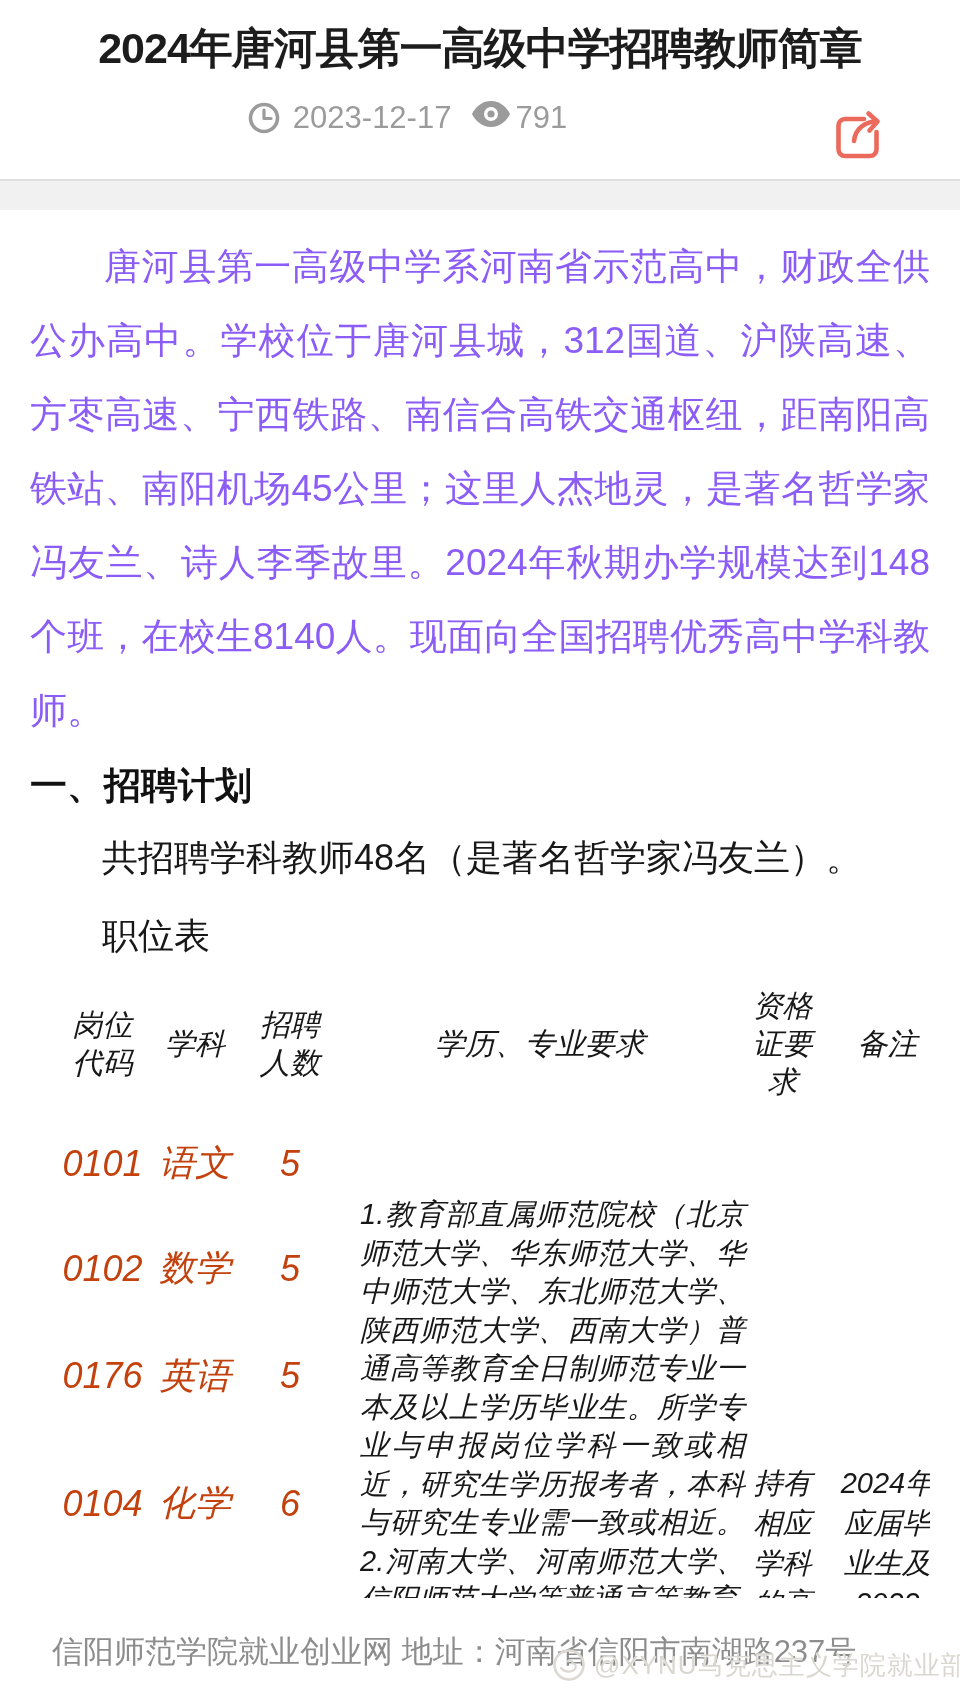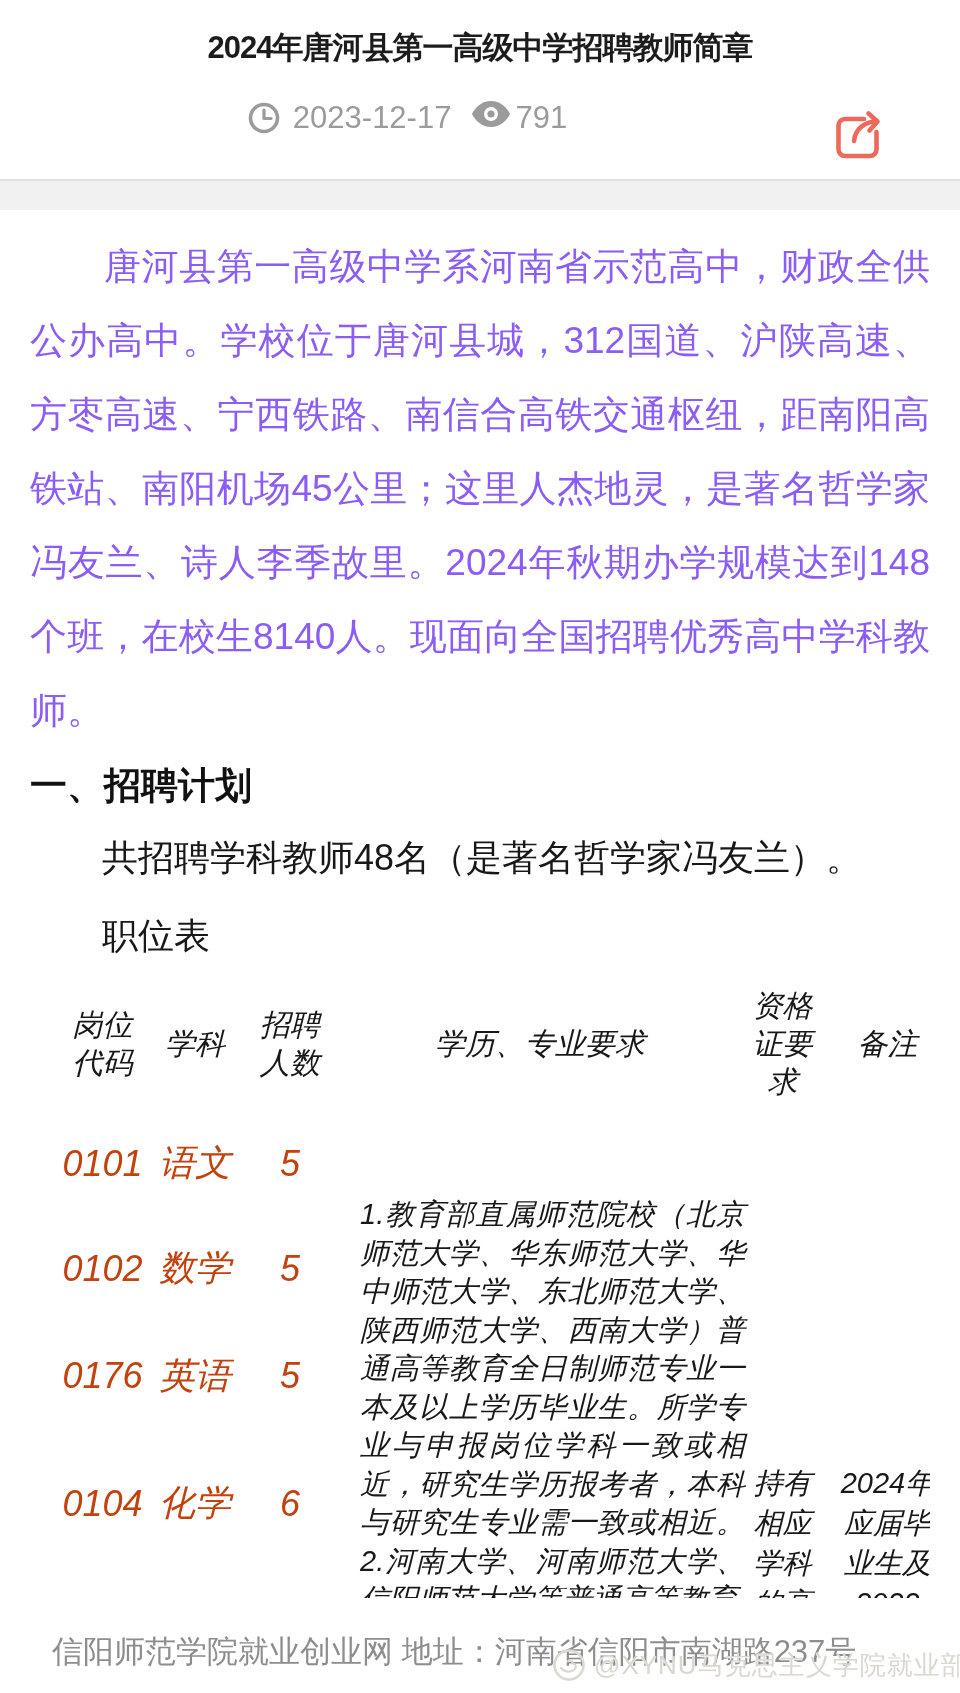--- a/index.html
+++ b/index.html
@@ -4,21 +4,21 @@
 <style>
   * { margin:0; padding:0; box-sizing:border-box; }
   html,body { width:960px; }
   body {
     height:1693px; background:#ffffff; position:relative; overflow:hidden;
     font-family:"Liberation Sans","DejaVu Sans",sans-serif; color:#1f1f1f;
   }
   
   .page-title {
     margin-top:26px; text-align:center;
-    font-size:31px; line-height:44px; font-weight:600; letter-spacing:-1px; color:#1c1c1c;
+    font-size:43px; line-height:44px; font-weight:600; letter-spacing:-1px; color:#1c1c1c;
   }
   .meta-row {
     margin-top:26px; height:44px;
     display:flex; align-items:center; justify-content:center; gap:12px;
     transform:translateX(-73px);
     color:#9b9b9b; font-size:31px;
   }
   .meta-row .views-group { display:flex; align-items:flex-start; gap:4px; margin-left:8px; }
   .share-btn {
     position:absolute; top:108px; right:76px; width:52px; height:54px;

